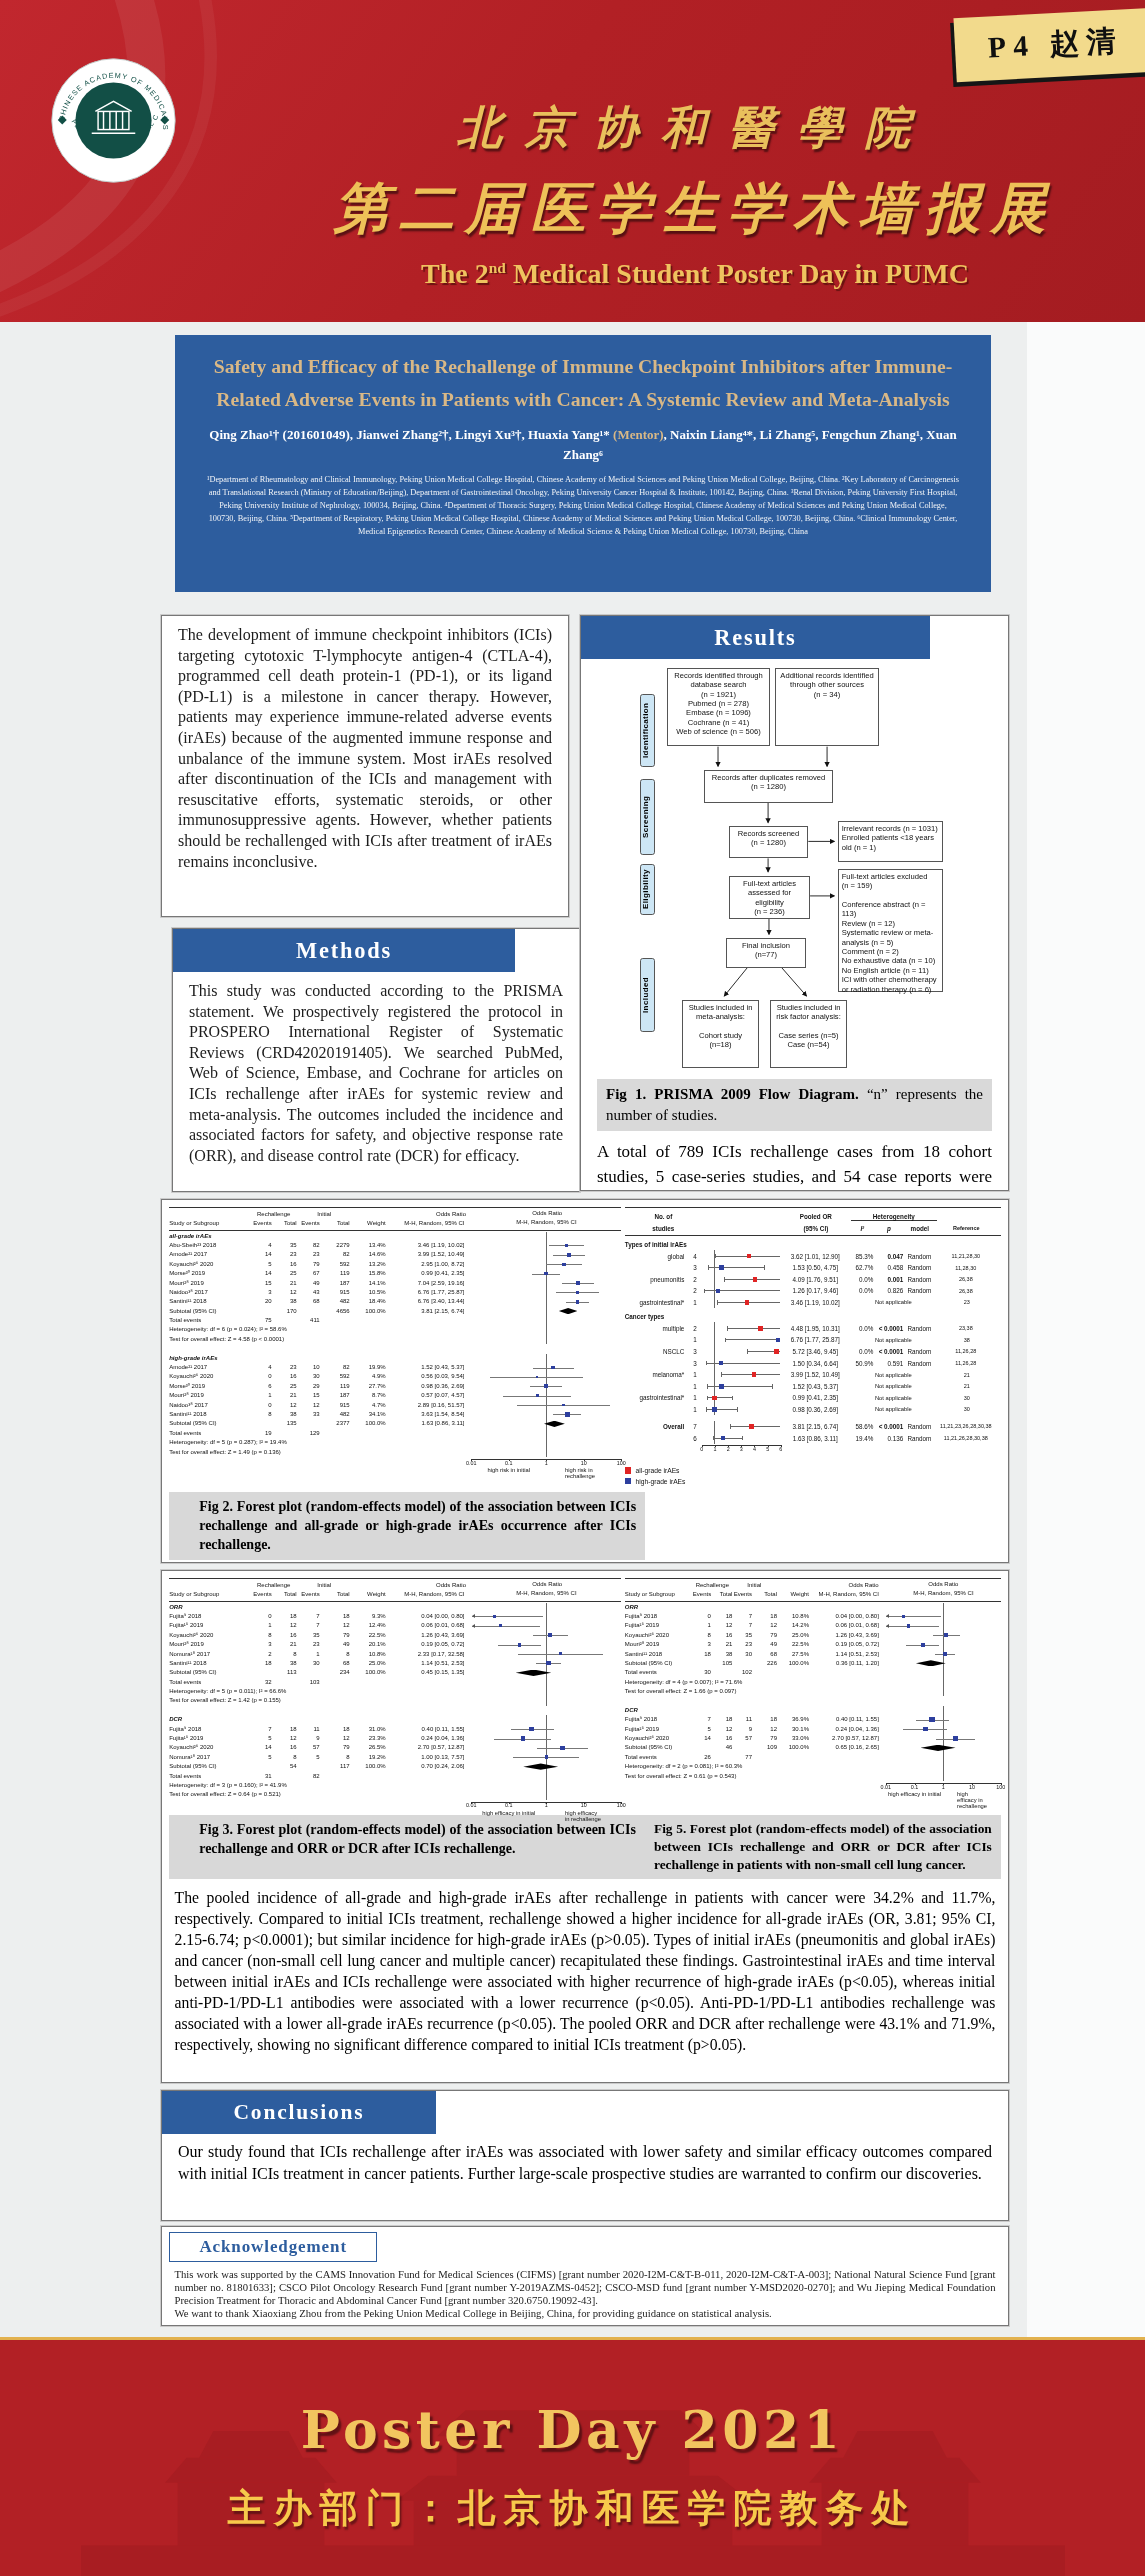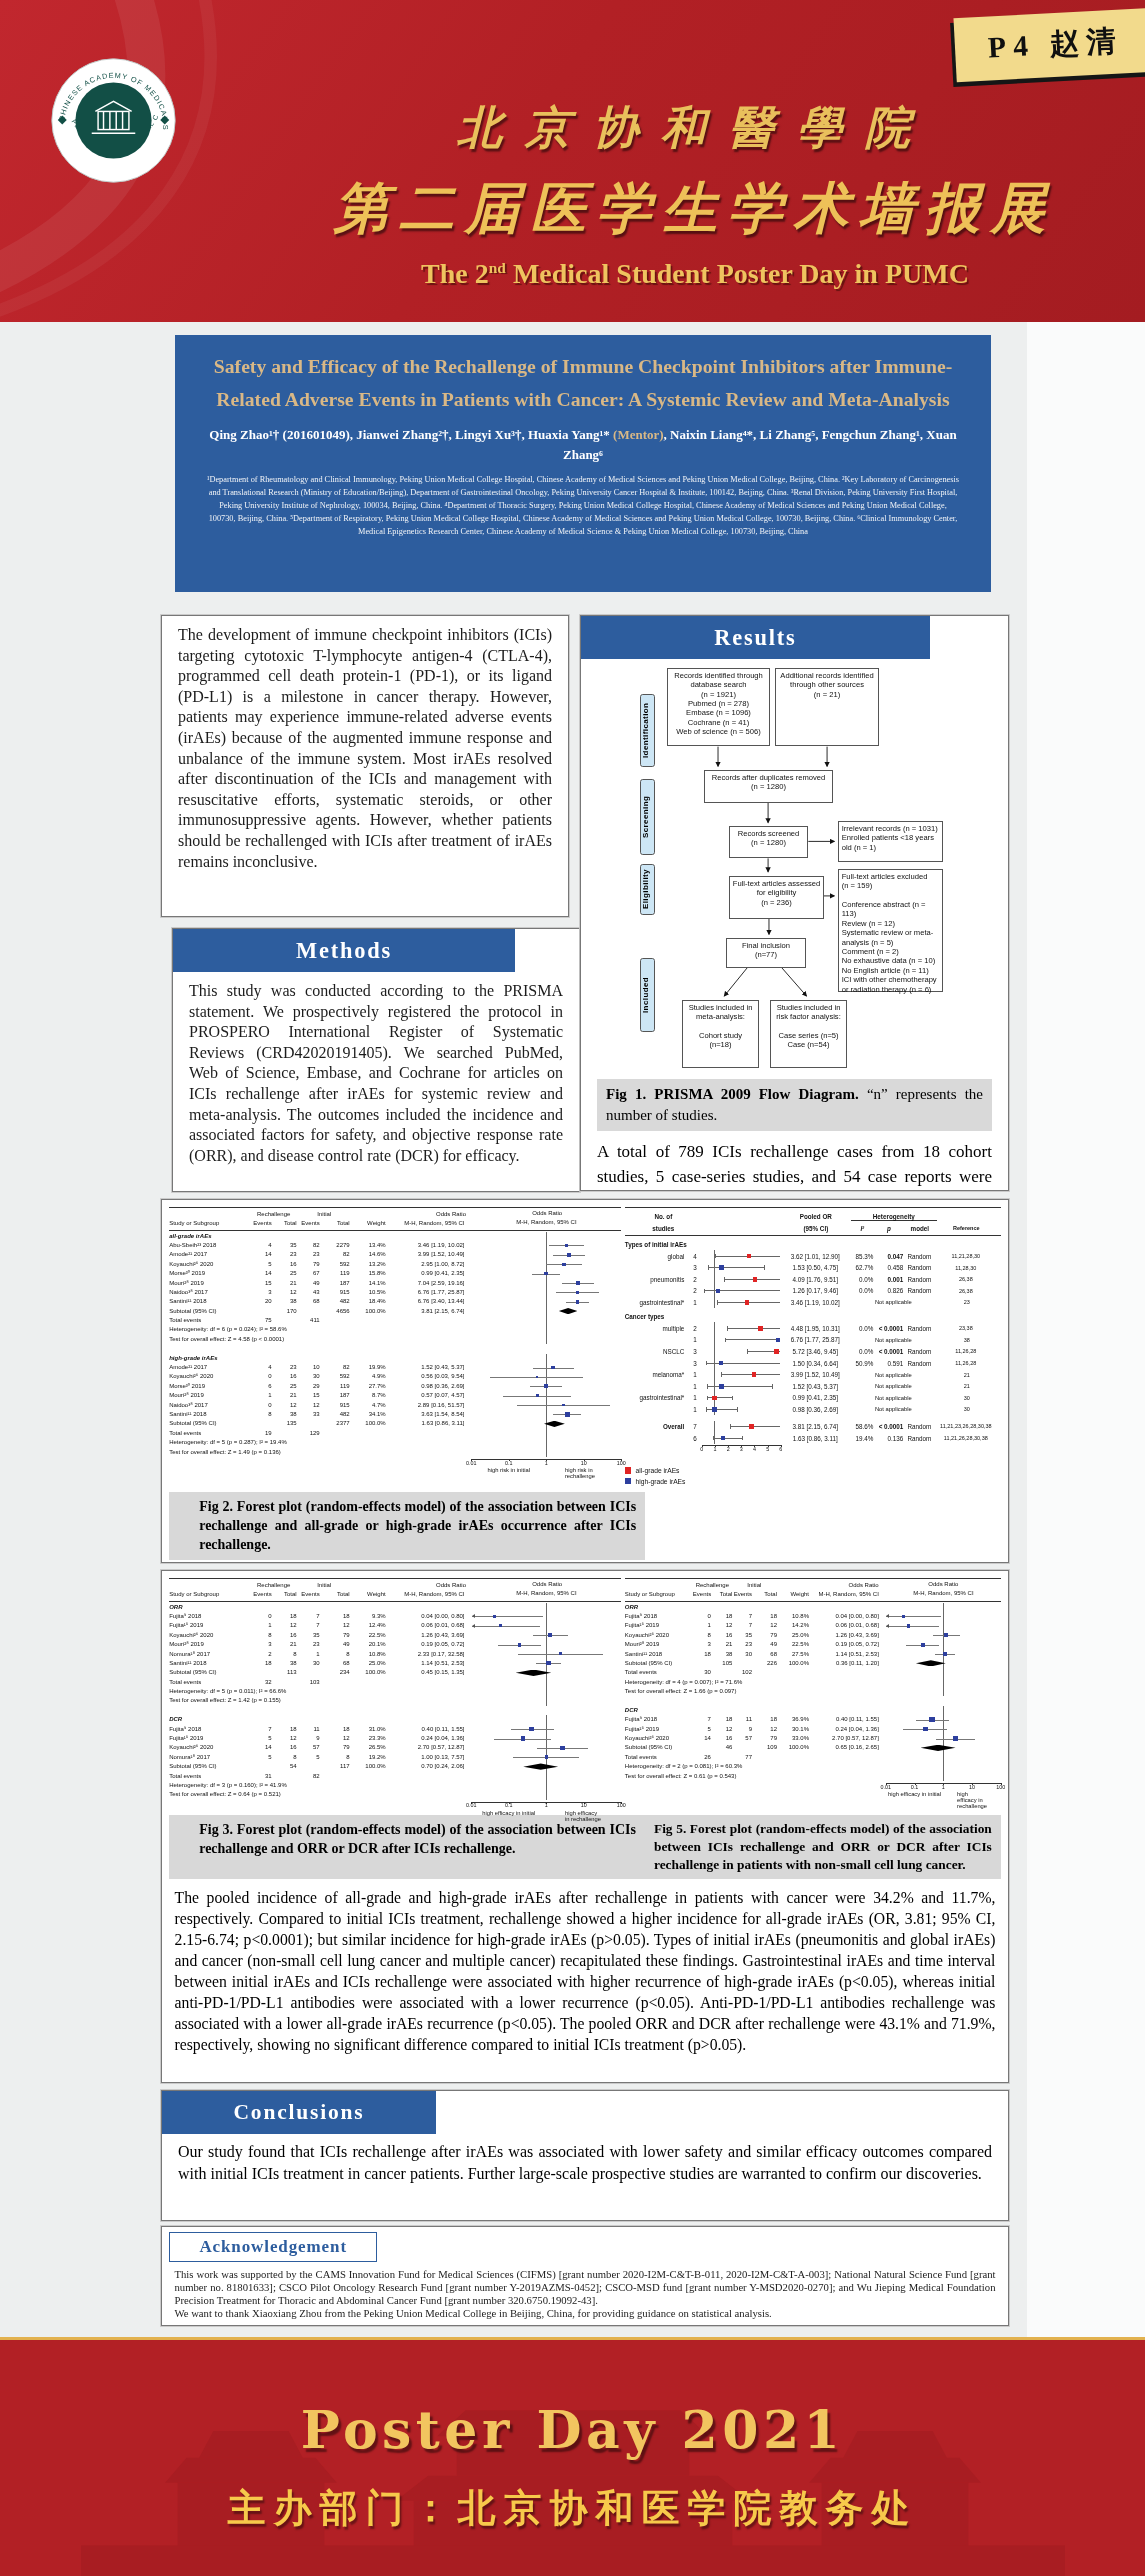--- a/index.html
+++ b/index.html
@@ -202,28 +202,28 @@
         <div class="pr-stage" style="left:59px;top:111px;height:76px;">Screening</div>
         <div class="pr-stage" style="left:59px;top:196px;height:51px;">Eligibility</div>
         <div class="pr-stage" style="left:59px;top:290px;height:74px;">Included</div>
         <div class="pr-box" style="left:86px;top:0;width:103px;height:78px;">Records identified through database search
 (n = 1921)
 Pubmed (n = 278)
 Embase (n = 1096)
 Cochrane (n = 41)
 Web of science (n = 506)</div>
         <div class="pr-box" style="left:194px;top:0;width:104px;height:78px;">Additional records identified through other sources
-(n = 21)</div>
+(n = 34)</div>
         <div class="pr-box" style="left:123px;top:102px;width:129px;height:33px;">Records after duplicates removed
 (n = 1280)</div>
         <div class="pr-box" style="left:148px;top:158px;width:79px;height:32px;">Records screened
 (n = 1280)</div>
         <div class="pr-box pr-note" style="left:257px;top:153px;width:105px;height:41px;">Irrelevant records (n = 1031)
 Enrolled patients &lt;18 years old (n = 1)</div>
-        <div class="pr-box" style="left:148px;top:208px;width:95px;height:43px;">Full-text articles assessed for eligibility
+        <div class="pr-box" style="left:148px;top:208px;width:81px;height:43px;">Full-text articles assessed for eligibility
 (n = 236)</div>
         <div class="pr-box pr-note" style="left:257px;top:201px;width:105px;height:123px;">Full-text articles excluded
 (n = 159)
 
 Conference abstract (n = 113)
 Review (n = 12)
 Systematic review or meta-analysis (n = 5)
 Comment (n = 2)
 No exhaustive data (n = 10)
 No English article (n = 11)

